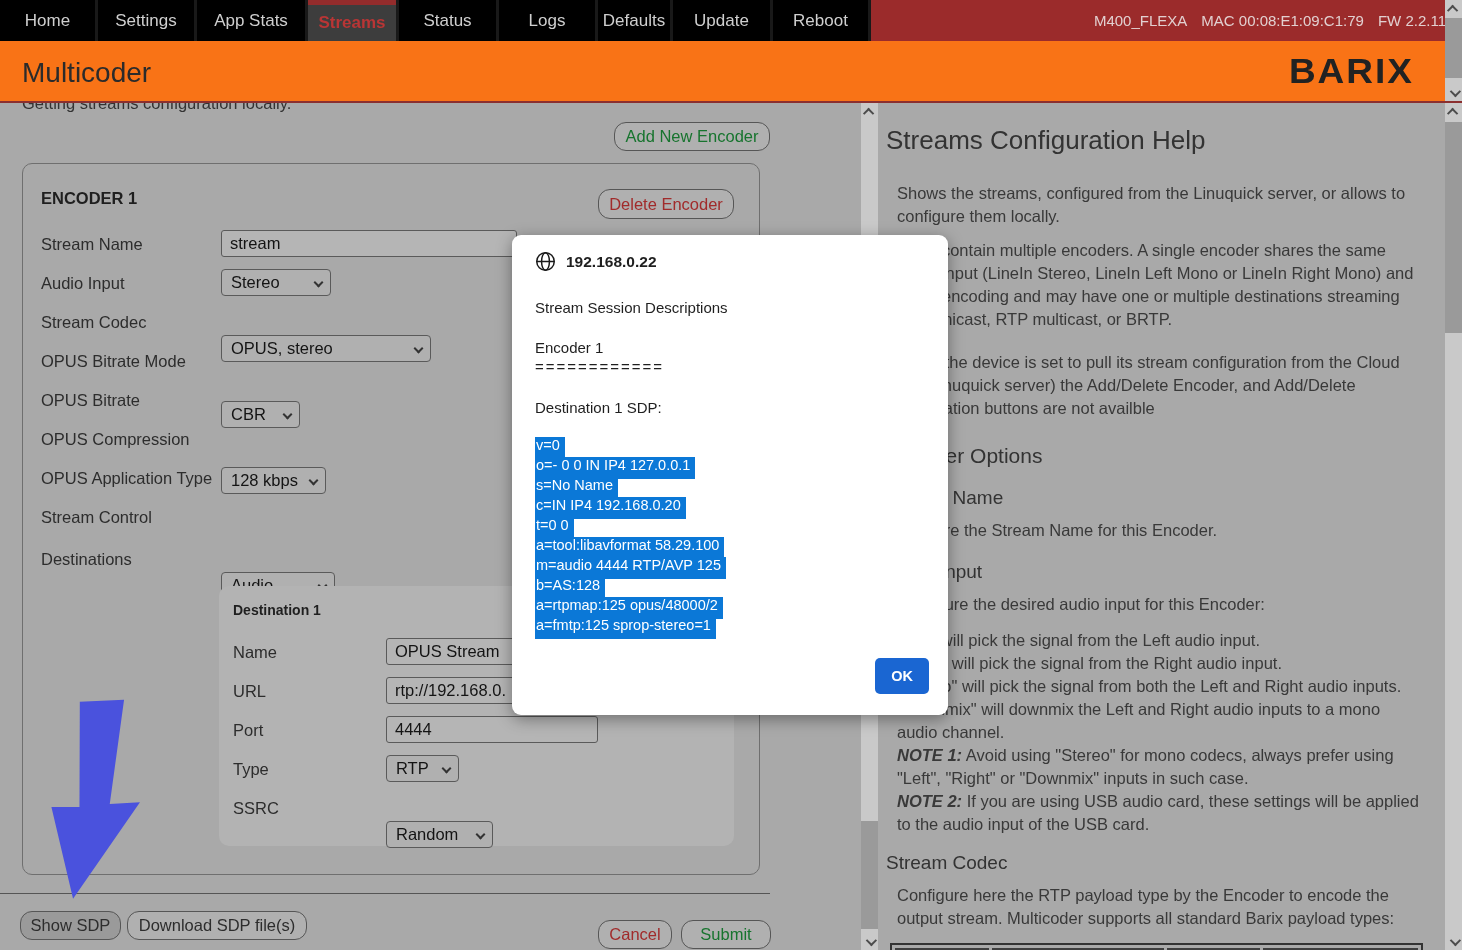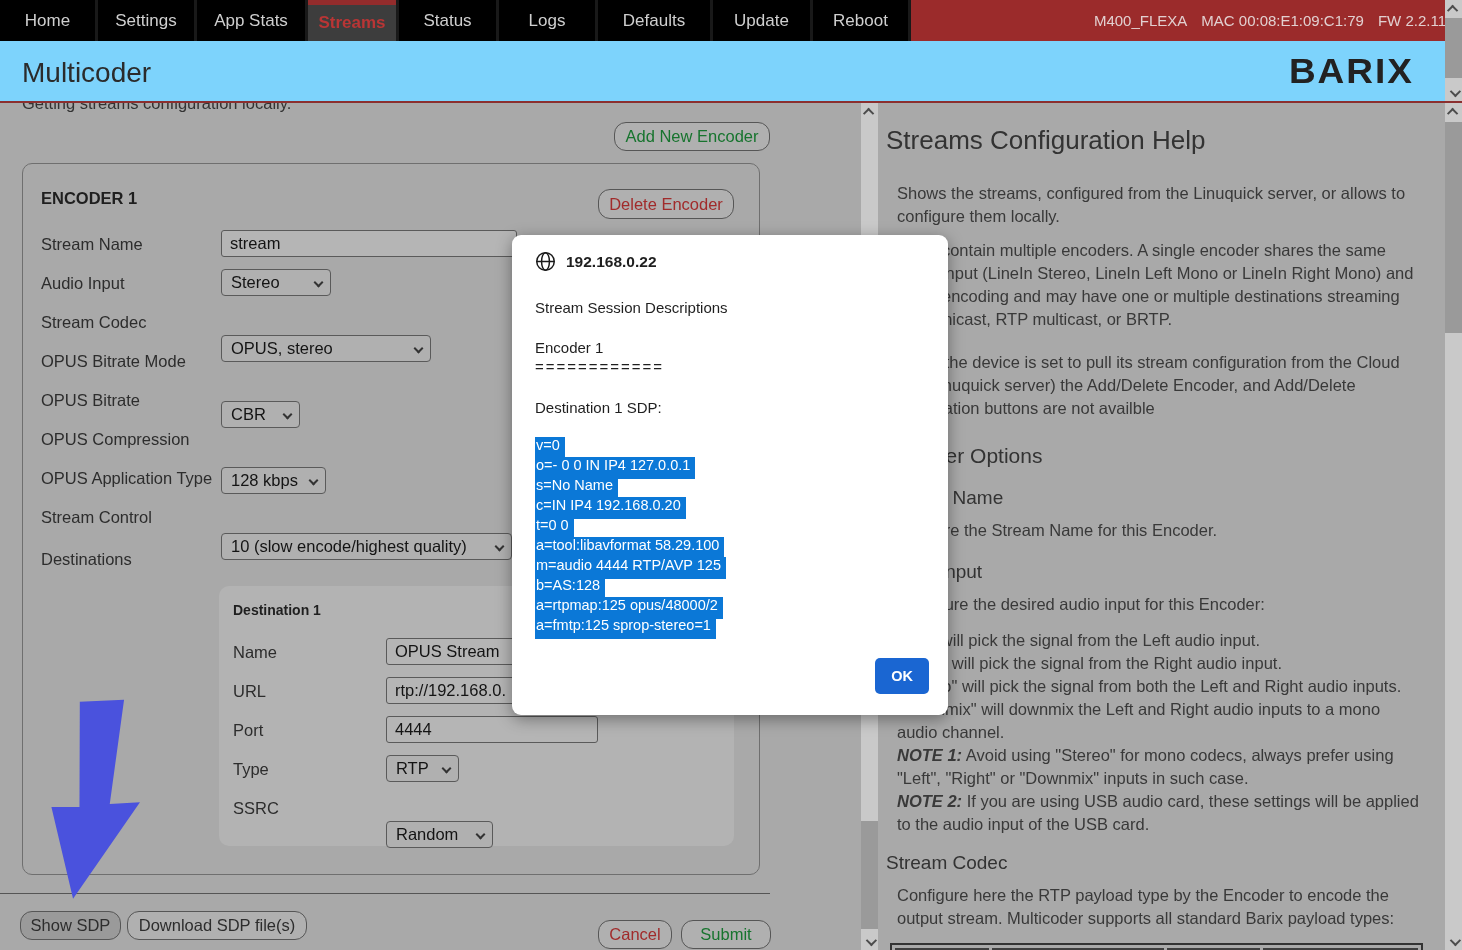--- a/index.html
+++ b/index.html
@@ -9,21 +9,21 @@
 
   
   #topnav { left:0; top:0; width:1462px; height:41px; background:#191919; display:flex; }
   .tab { height:41px; background:#000000; color:#cfcfcf; font-size:17px;
          display:flex; align-items:center; justify-content:center; margin-right:3px; cursor:pointer; }
   .tab.active { background:#3d3d3d; color:#b93535; border-top:5px solid #932c2c; font-weight:bold; }
   #devicebar { flex:1; background:#9b2b2b; color:#e2d0d0; font-size:15px;
                display:flex; align-items:center; justify-content:flex-end; gap:14px; padding-right:16px; }
 
   
-  #masthead { left:0; top:41px; width:1462px; height:62px; background:#7dd3fc;
+  #masthead { left:0; top:41px; width:1462px; height:62px; background:#f97316;
               border-bottom:2px solid #8b2f2f; }
   #pagetitle { position:absolute; left:22px; top:16px; font-size:28px; color:#2b2b2b; }
   #brand { position:absolute; right:48px; top:10px; font-size:37px; font-weight:900;
            letter-spacing:2px; color:#222; transform:scaleY(.94); }
 
   
   #leftframe  { left:0;   top:103px; width:861px; height:847px; background:#a9a9a9; overflow:hidden; }
   #helpframe  { left:878px; top:103px; width:567px; height:847px; background:#a9a9a9; overflow:hidden; }
 
   
@@ -94,21 +94,21 @@
 </head>
 <body>
 
 <div id="topnav" class="abs">
   <div class="tab" style="width:95px">Home</div>
   <div class="tab" style="width:96px">Settings</div>
   <div class="tab" style="width:108px">App Stats</div>
   <div class="tab active" style="width:88px">Streams</div>
   <div class="tab" style="width:97px">Status</div>
   <div class="tab" style="width:96px">Logs</div>
-  <div class="tab" style="width:112px">Defaults</div>
+  <div class="tab" style="width:72px">Defaults</div>
   <div class="tab" style="width:97px">Update</div>
   <div class="tab" style="width:95px">Reboot</div>
   <div id="devicebar">
     <span>M400_FLEXA</span>
     <span>MAC 00:08:E1:09:C1:79</span>
     <span>FW 2.2.11</span>
   </div>
 </div>
 
 <div id="masthead" class="abs">
@@ -147,24 +147,20 @@
       <span class="sel-chev"></span>
     </div>
 
     <div class="frow-label" style="top:222px">OPUS Bitrate</div>
     <div class="ctrl select" style="top:222px; width:105px;">
       <span>128 kbps</span>
       <span class="sel-chev"></span>
     </div>
 
     <div class="frow-label" style="top:261px">OPUS Compression</div>
-    <div class="ctrl select" style="top:261px; width:291px;">
-      <span>10 (slow encode/highest quality)</span>
-      <span class="sel-chev"></span>
-    </div>
 
     <div class="frow-label" style="top:300px">OPUS Application Type</div>
     <div class="ctrl select" style="top:300px; width:114px;">
       <span>Audio</span>
       <span class="sel-chev"></span>
     </div>
 
     <div class="frow-label" style="top:339px">Stream Control</div>
     <div class="ctrl select" style="top:339px; width:163px;">
       <span>Stream Always</span>

